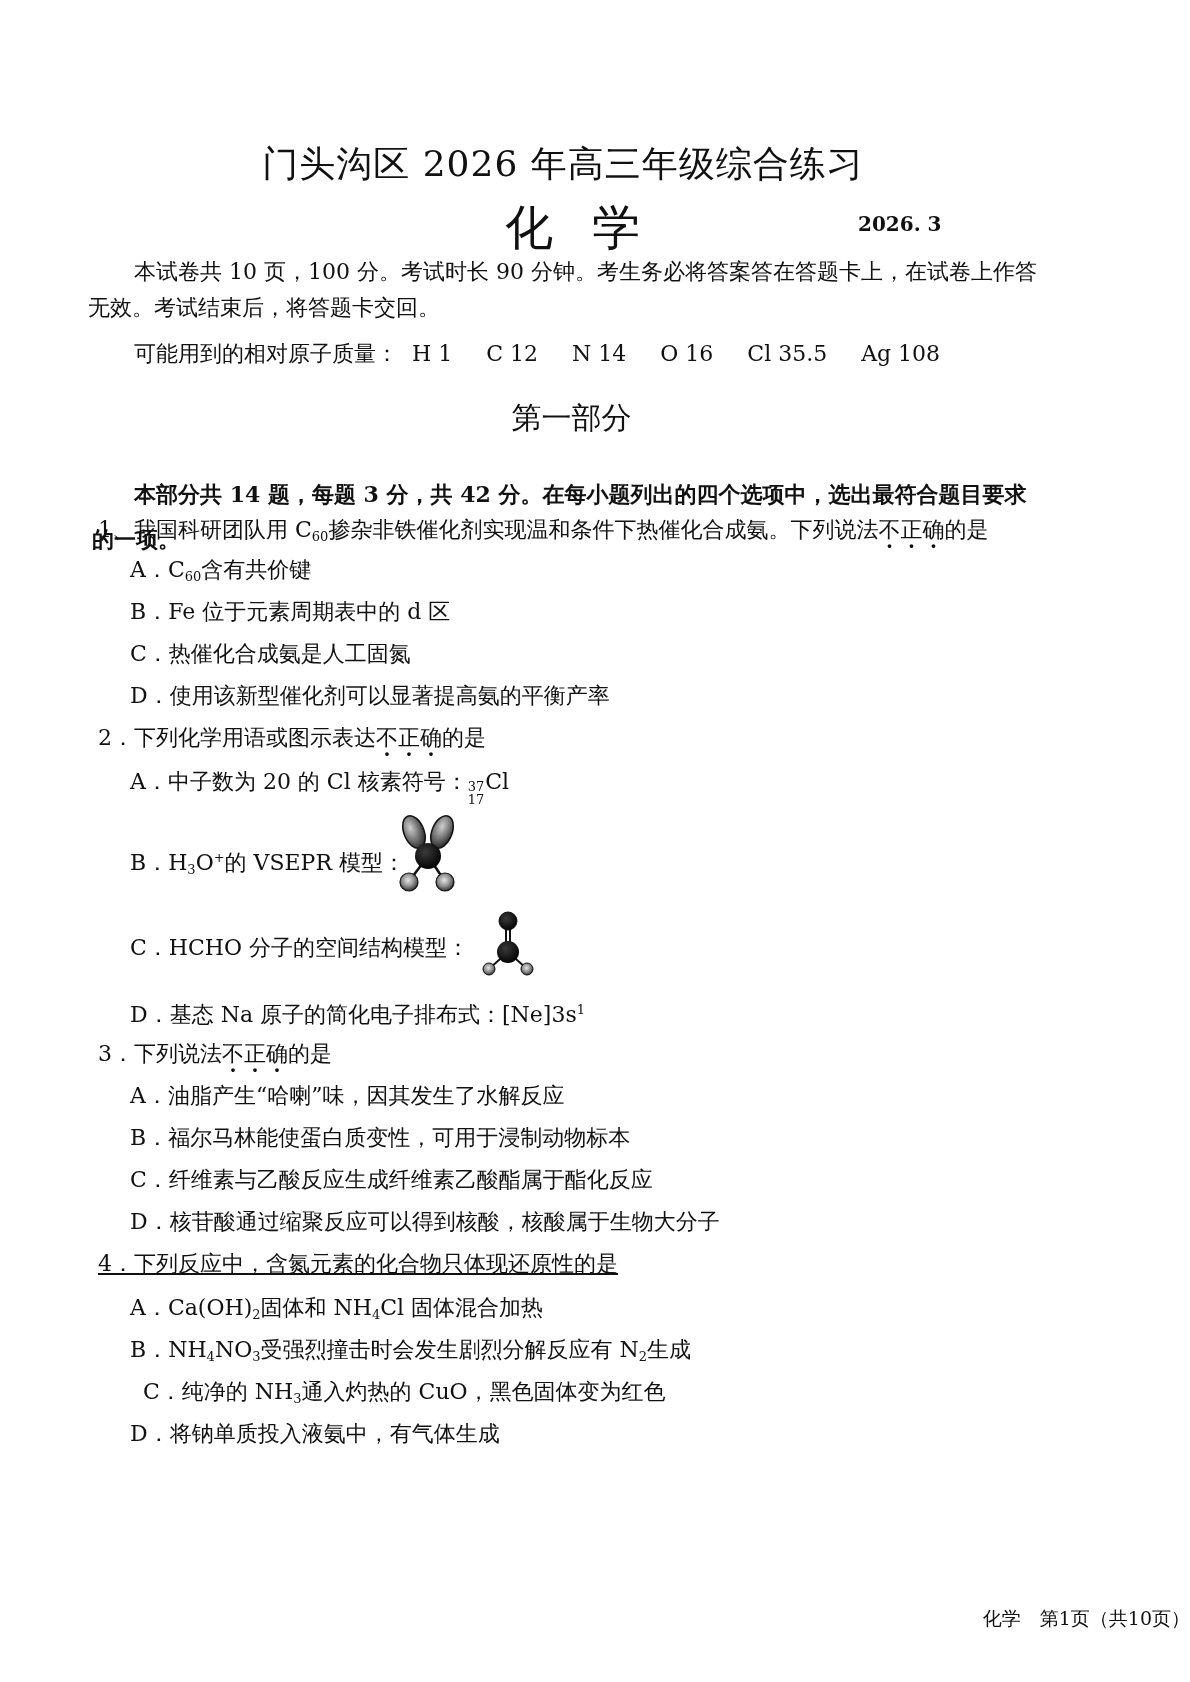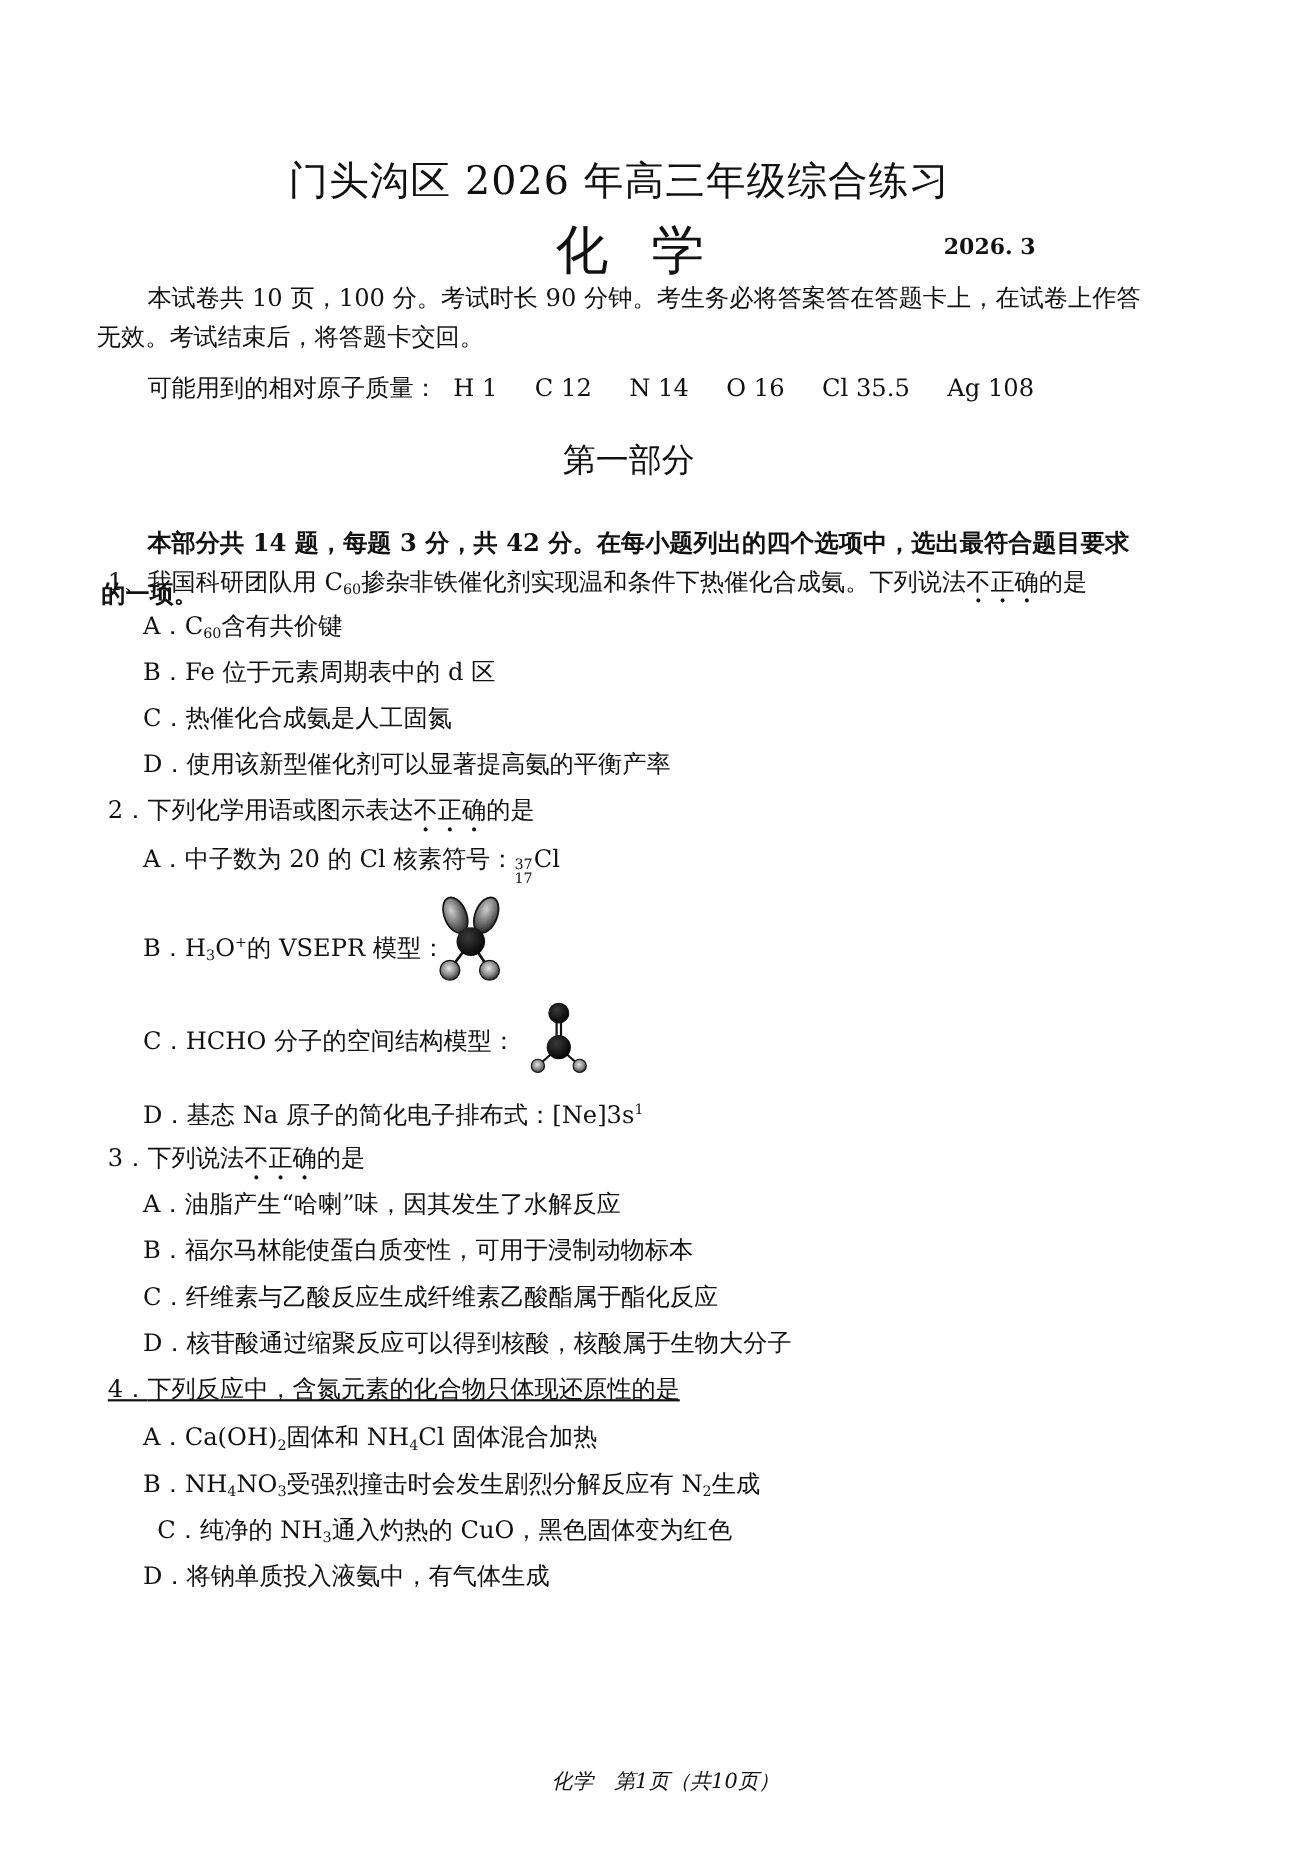--- a/index.html
+++ b/index.html
@@ -22,21 +22,21 @@
   sub, sup { font-size: 13px; }
   sub { vertical-align: -4px; }
   sup { vertical-align: 8px; }
   .emph { position: relative; }
   .emph::after {
     content: "·"; position: absolute; left: 50%; transform: translateX(-50%);
     bottom: -18px; font-size: 20px; font-weight: bold;
   }
   .nuclide { display: inline-flex; flex-direction: column; font-size: 13px; line-height: 13px; vertical-align: -2px; margin-right: 1px; text-align: right; }
   .masses span { margin-right: 34px; }
-  .footer { left: 0; width: 1190px; text-align: center; top: 1606px; font-size: 19px; padding-left: 20px; box-sizing: border-box; font-style: italic; }
+  .footer { left: 0; width: 1190px; text-align: right; top: 1606px; font-size: 19px; padding-left: 20px; box-sizing: border-box; }
   .mol { position: absolute; }
 </style>
 </head>
 <body>
 
 <div class="abs title">门头沟区 2026 年高三年级综合练习</div>
 <div class="abs subject">化 学</div>
 <div class="abs date">2026. 3</div>
 
 <div class="abs p" style="left:134px; top:258px;">本试卷共 10 页，100 分。考试时长 90 分钟。考生务必将答案答在答题卡上，在试卷上作答</div>

